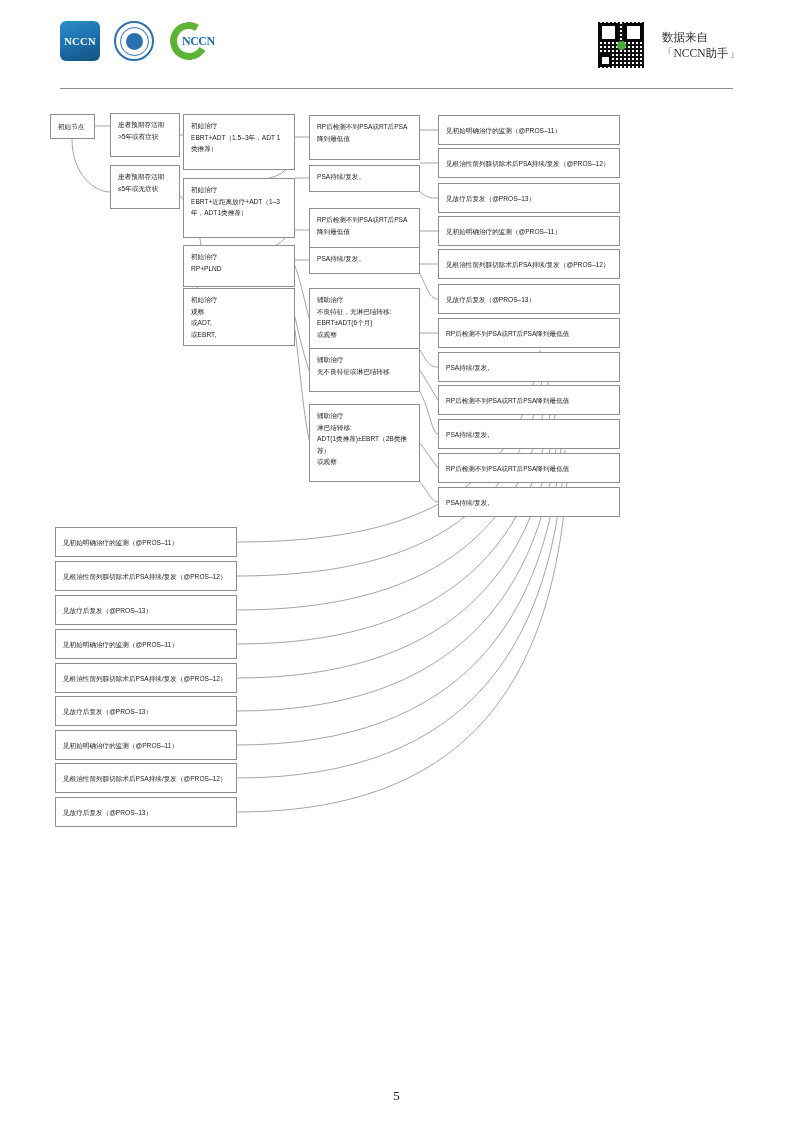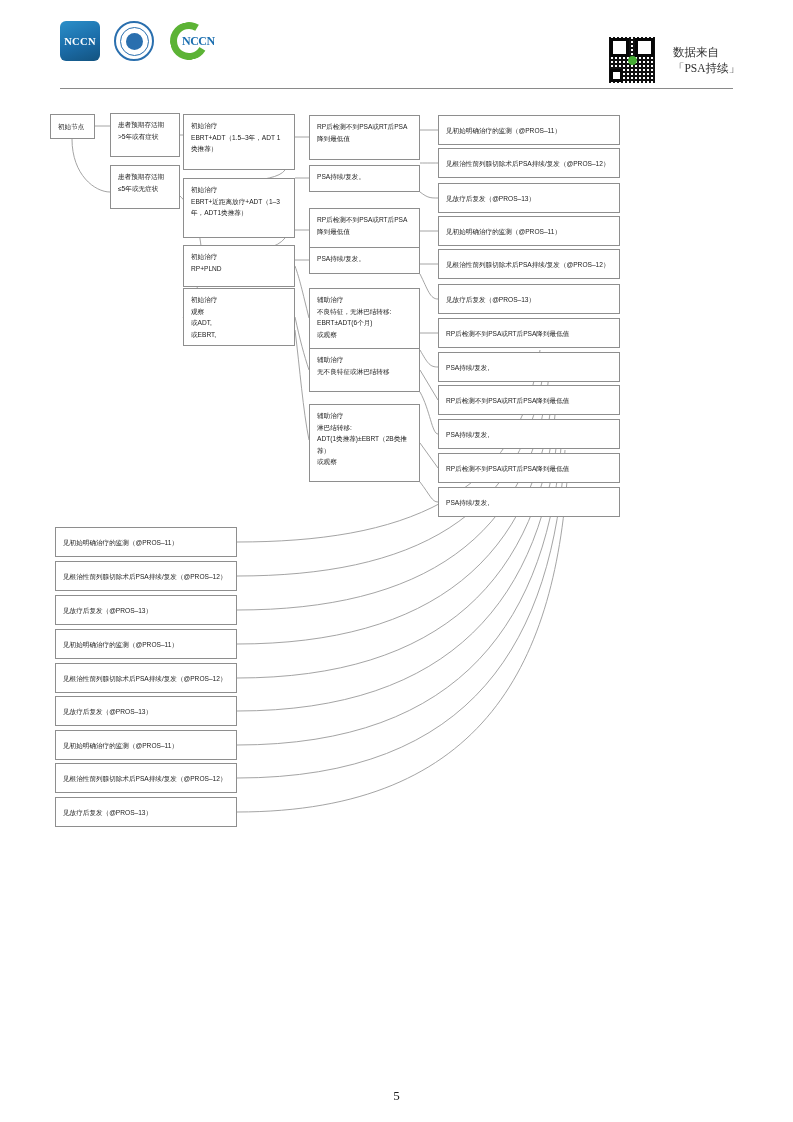--- a/index.html
+++ b/index.html
@@ -91,21 +91,21 @@
     width: 793px;
     text-align: center;
     font-family: "Liberation Serif", "DejaVu Serif", serif;
     font-size: 17px;
     color: #3b3b3b;
     letter-spacing: 1px;
   }
 
   .qr-block {
     position: absolute;
-    right: 53px; top: 37px;
+    right: 53px; top: 22px;
     display: flex;
     align-items: center;
     gap: 18px;
   }
   .qr-code {
     width: 46px; height: 46px;
     background-color: #ffffff;
     background-image:
       repeating-linear-gradient(90deg, #1a1a1a 0 2px, transparent 2px 4px),
       repeating-linear-gradient(0deg, #1a1a1a 0 2px, transparent 2px 4px);
@@ -206,21 +206,21 @@
   </div>
 
 
   <div class="qr-block">
     <div class="qr-code">
       <div class="qr-dot"></div>
       <div class="qr-center"></div>
     </div>
     <div class="qr-label">
       <div>数据来自</div>
-      <div>「PSA持续」</div>
+      <div>「NCCN助手」</div>
     </div>
   </div>
 
   <div id="header-rule"></div>
 </div>
 
 <svg id="flow-canvas" viewBox="0 0 793 1122" width="793" height="1122" xmlns="http://www.w3.org/2000/svg">
   <g id="edge-group" fill="none" stroke="#9a9a9a" stroke-width="0.9">
       <path d="M95,126 L110,126"></path>
       <path d="M72,139 C72,175 95,192 110,192"></path>

